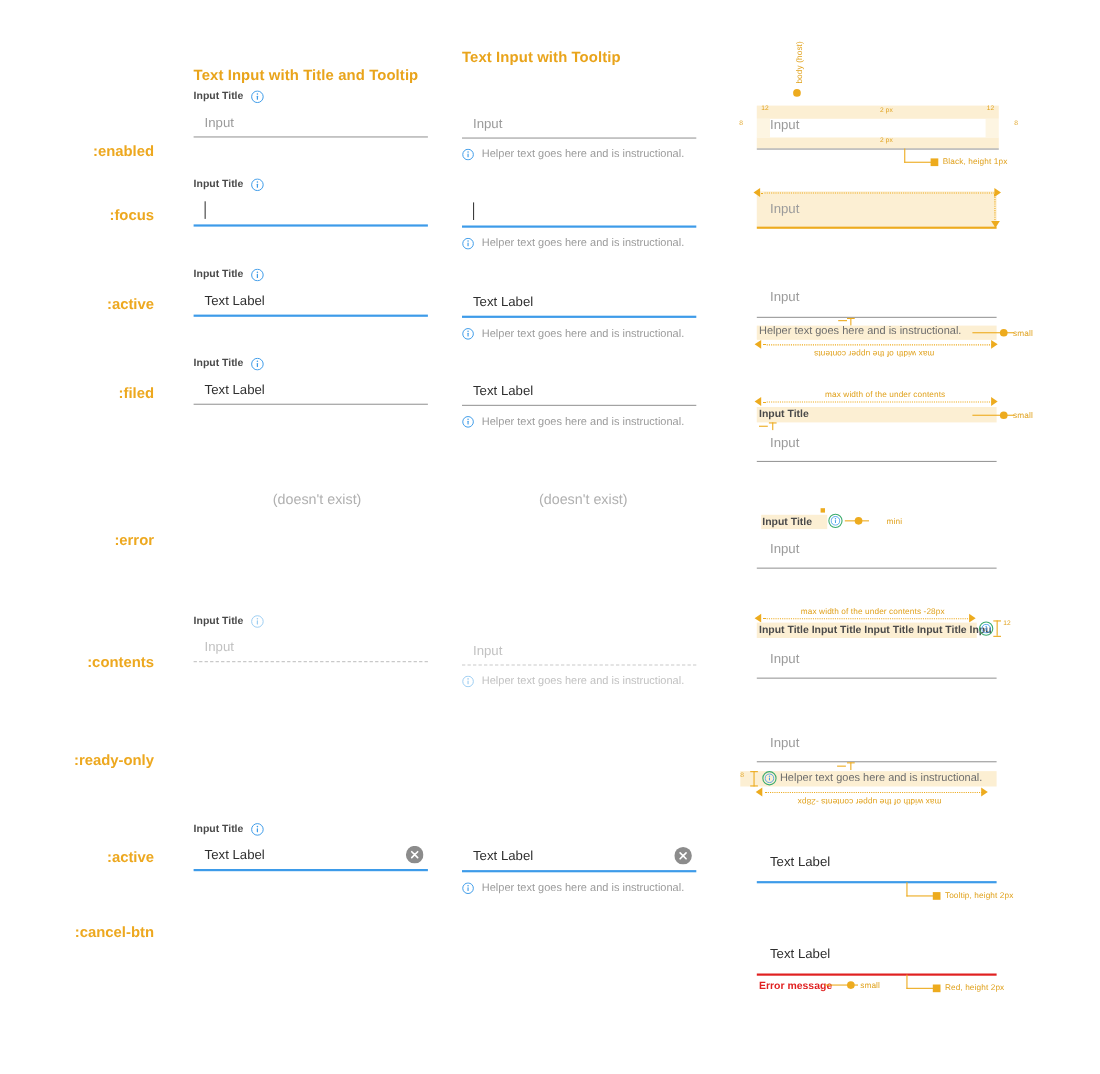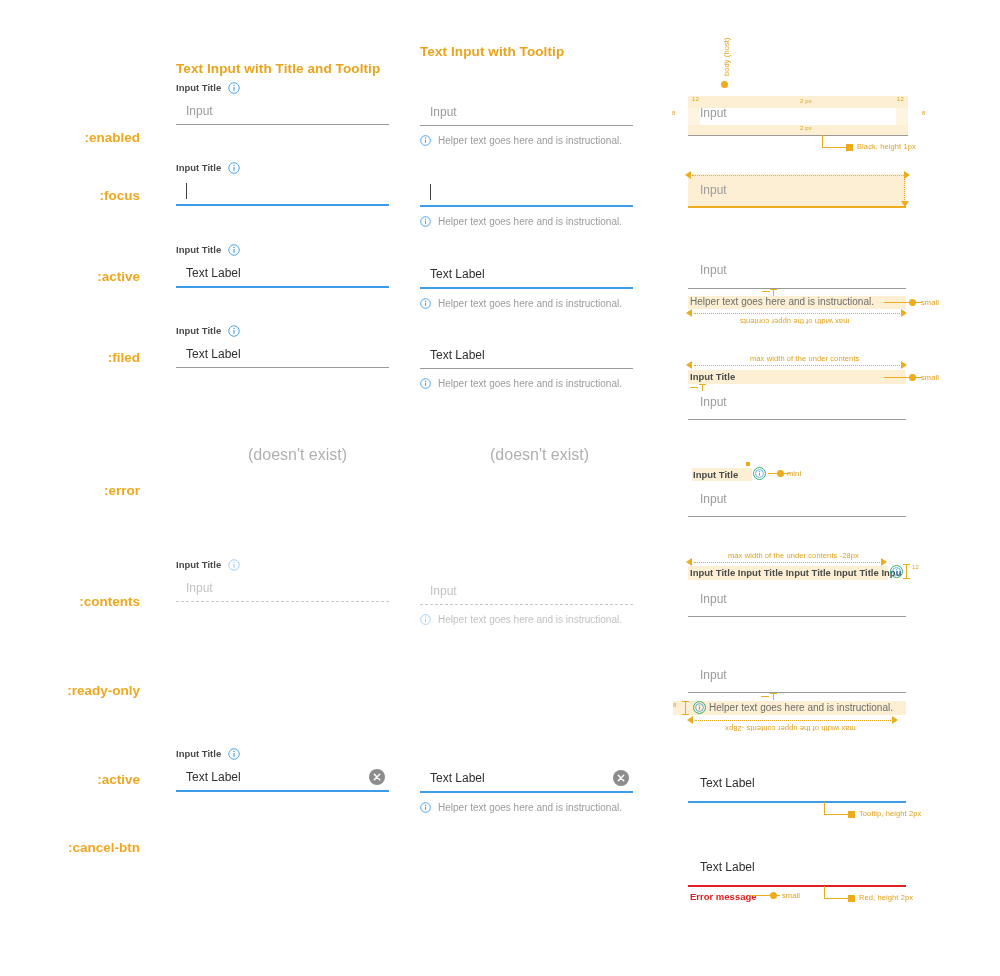--- a/index.html
+++ b/index.html
@@ -94,21 +94,21 @@
     align-items:center;
     gap:7px;
     margin-top:9px;
     font-size:10px;
     color:#9b9b9b;
     white-space:nowrap;
   }
   .helper .info-ico { width:11px; height:11px; flex:0 0 11px; }
 
   .nonexist {
-    font-size:16px;
+    font-size:13px;
     color:#b0b0b0;
     white-space:nowrap;
   }
 
   
   .anno-panel { position:absolute; }
 
   .hl {               
     position:absolute;
     background:#fbeccb;
@@ -494,21 +494,21 @@
     <div class="hl" style="left:20px; top:8px; width:60px; height:13px;"></div>
     <div class="anno-label-b" style="left:21px; top:9px;">Input Title</div>
     <div class="green-ring" style="left:81px; top:7px;"></div>
     <svg style="position:absolute; left:83px; top:9px; width:9px; height:9px;" viewBox="0 0 16 16">
       <circle cx="8" cy="8" r="7" fill="none" stroke="#3d9be9" stroke-width="1.4"></circle>
       <circle cx="8" cy="4.6" r="1.1" fill="#3d9be9"></circle>
       <rect x="7.2" y="6.6" width="1.6" height="5" rx="0.7" fill="#3d9be9"></rect>
     </svg>
     <div class="leader" style="left:96px; top:13px; width:22px; height:1px;"></div>
     <div class="dot" style="left:105px; top:10px;"></div>
-    <div class="anno-text" style="left:115px; top:9px;">mini</div>
+    <div class="anno-text" style="left:134px; top:9px;">mini</div>
     <div class="tick" style="left:74px; top:2px; width:4px; height:4px;"></div>
 
     <div class="anno-input" style="left:28px; top:32px;">Input</div>
     <div class="anno-rule" style="left:16px; top:56px; width:218px;"></div>
   </div>
 
   <div class="anno-panel" style="left:672px; top:548px; width:330px; height:72px;">
     <div class="anno-text" style="left:56px; top:3px;">max width of the under contents -28px</div>
     <div class="dotted-h" style="left:22px; top:14px; width:188px;"></div>
     <div class="arrow-l" style="left:14px; top:10px;"></div>

